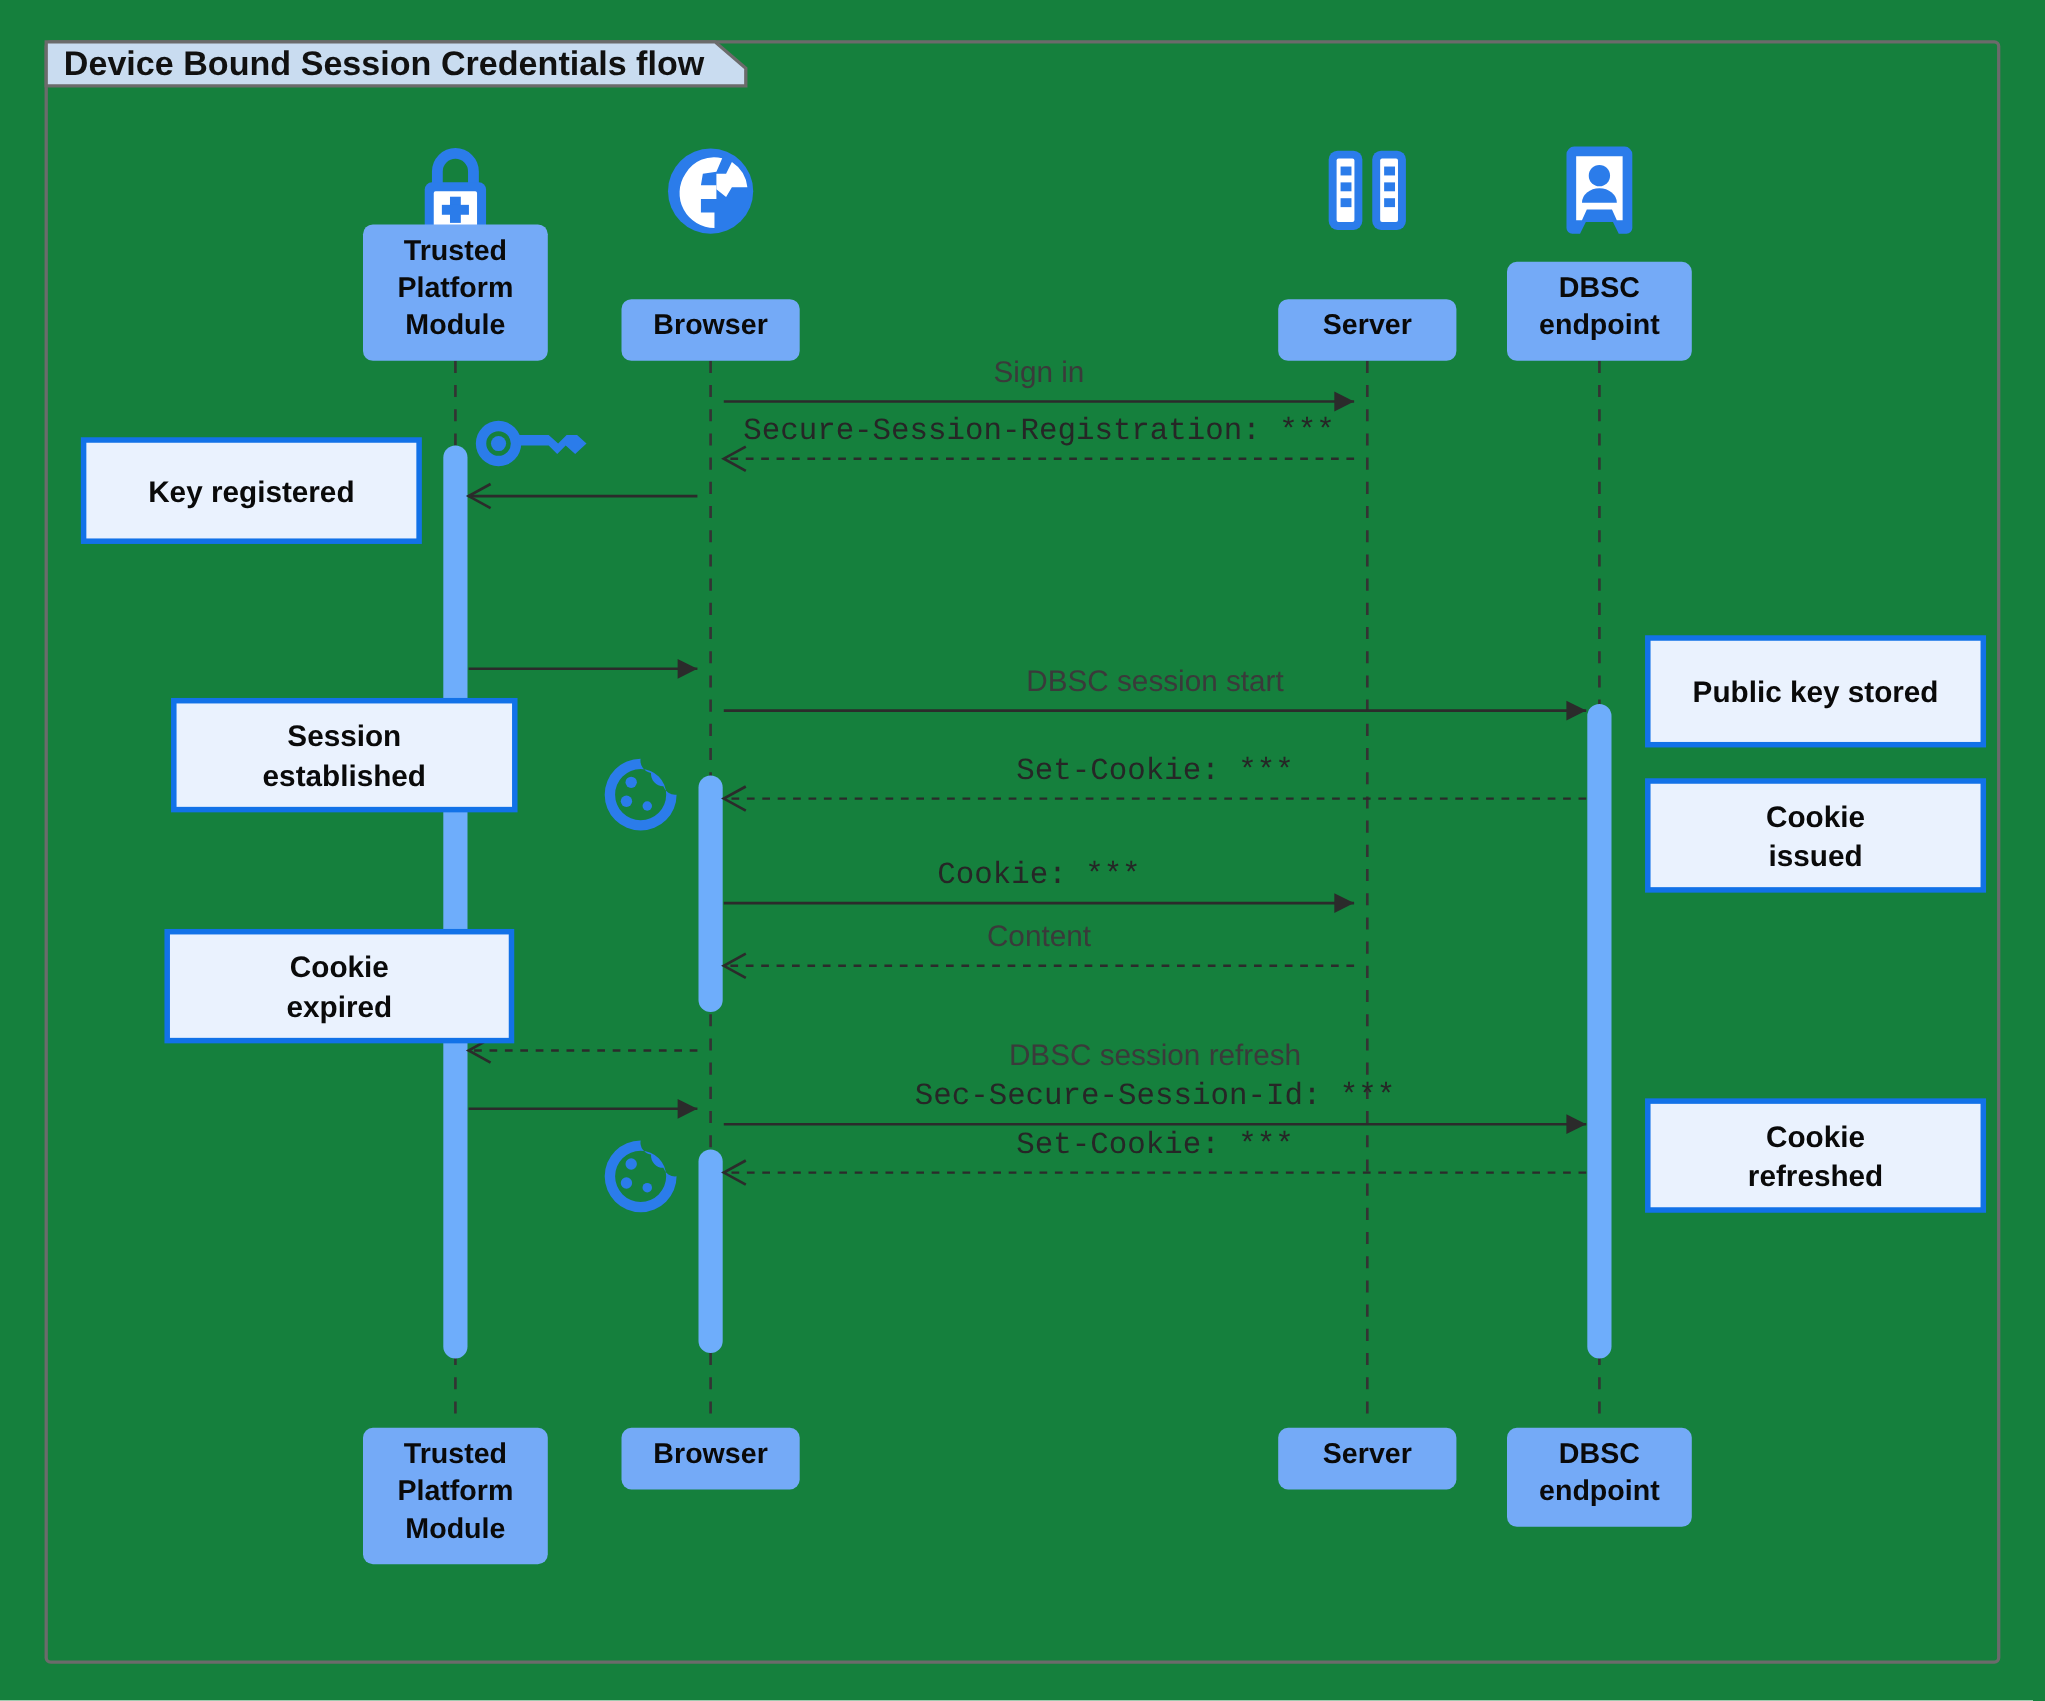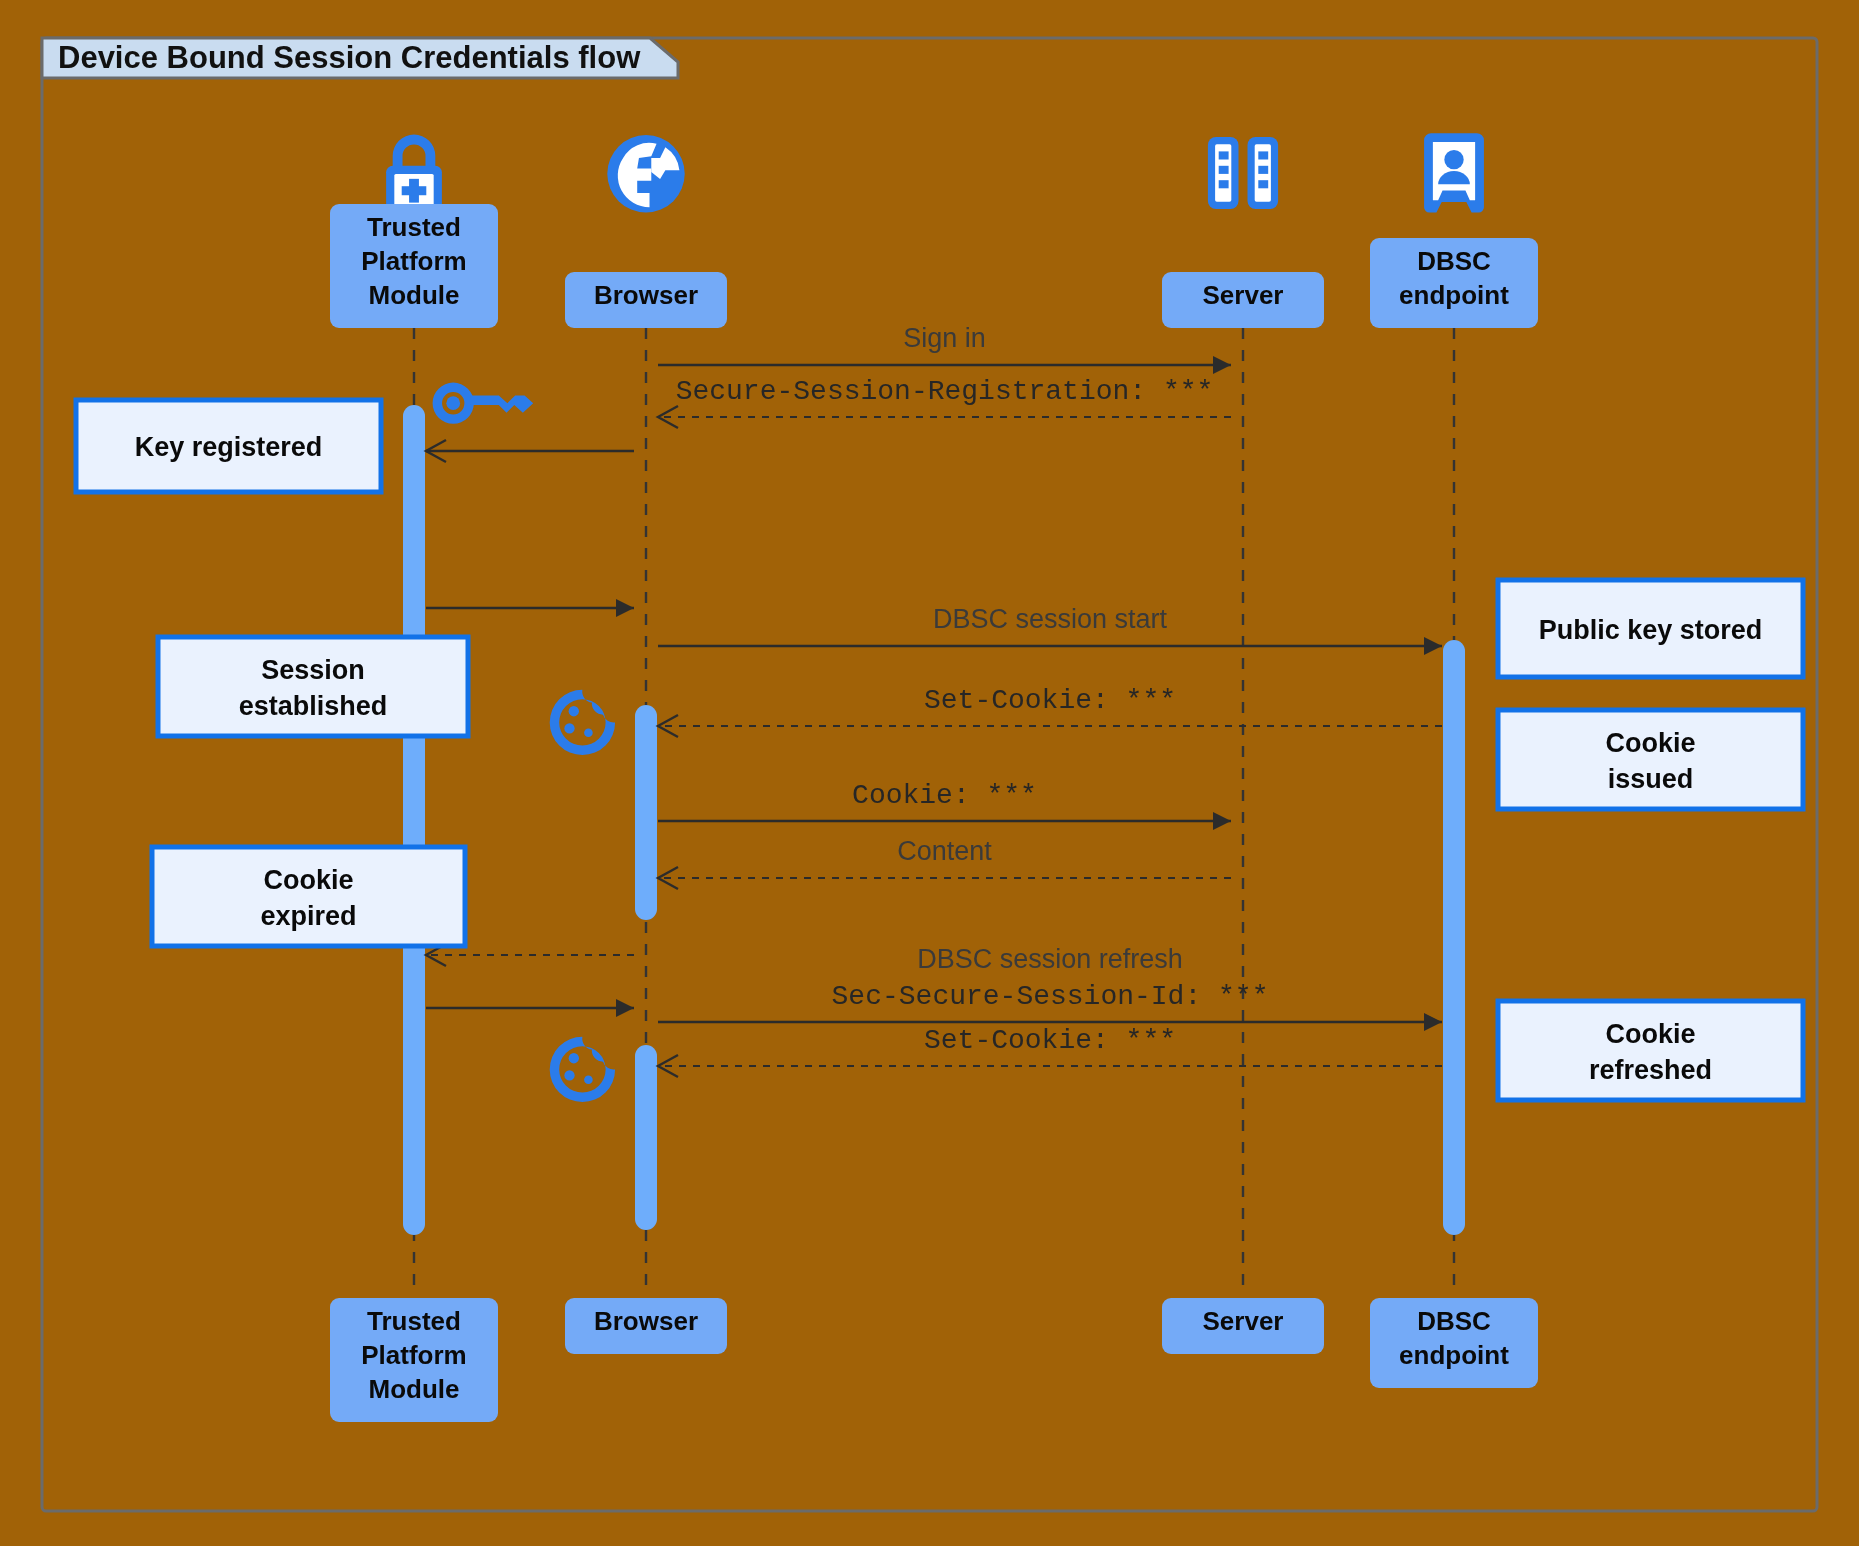--- a/index.html
+++ b/index.html
@@ -1,17 +1,17 @@
 <!DOCTYPE html>
 <html><head>
 <meta charset="utf-8">
 <style>
   html,body{margin:0;padding:0;background:#ffffff;}
   body{font-family:"Liberation Sans",sans-serif;}
-  #stage{position:relative;width:1859px;height:1546px;background:#a16207;overflow:hidden;}
+  #stage{position:relative;width:1859px;height:1546px;background:#15803d;overflow:hidden;}
   svg{display:block;}
   .frame-border{fill:none;stroke:#6b6b6b;stroke-width:3;}
   .title-tab{fill:#c9dcf0;stroke:#6b6b6b;stroke-width:3;}
   .title-text{font-family:"Liberation Sans",sans-serif;font-weight:bold;font-size:31px;fill:#111;}
   .pbox{fill:#74aaf7;}
   .plabel{font-family:"Liberation Sans",sans-serif;font-weight:bold;font-size:26px;fill:#0a0a0a;text-anchor:middle;}
   .lifeline{stroke:#333;stroke-width:2.4;stroke-dasharray:11 11;}
   .activation{fill:#6eadfb;}
   .msg-solid{stroke:#2b2b2b;stroke-width:2.4;fill:none;}
   .msg-dash{stroke:#2b2b2b;stroke-width:2.2;fill:none;stroke-dasharray:7 7;}

